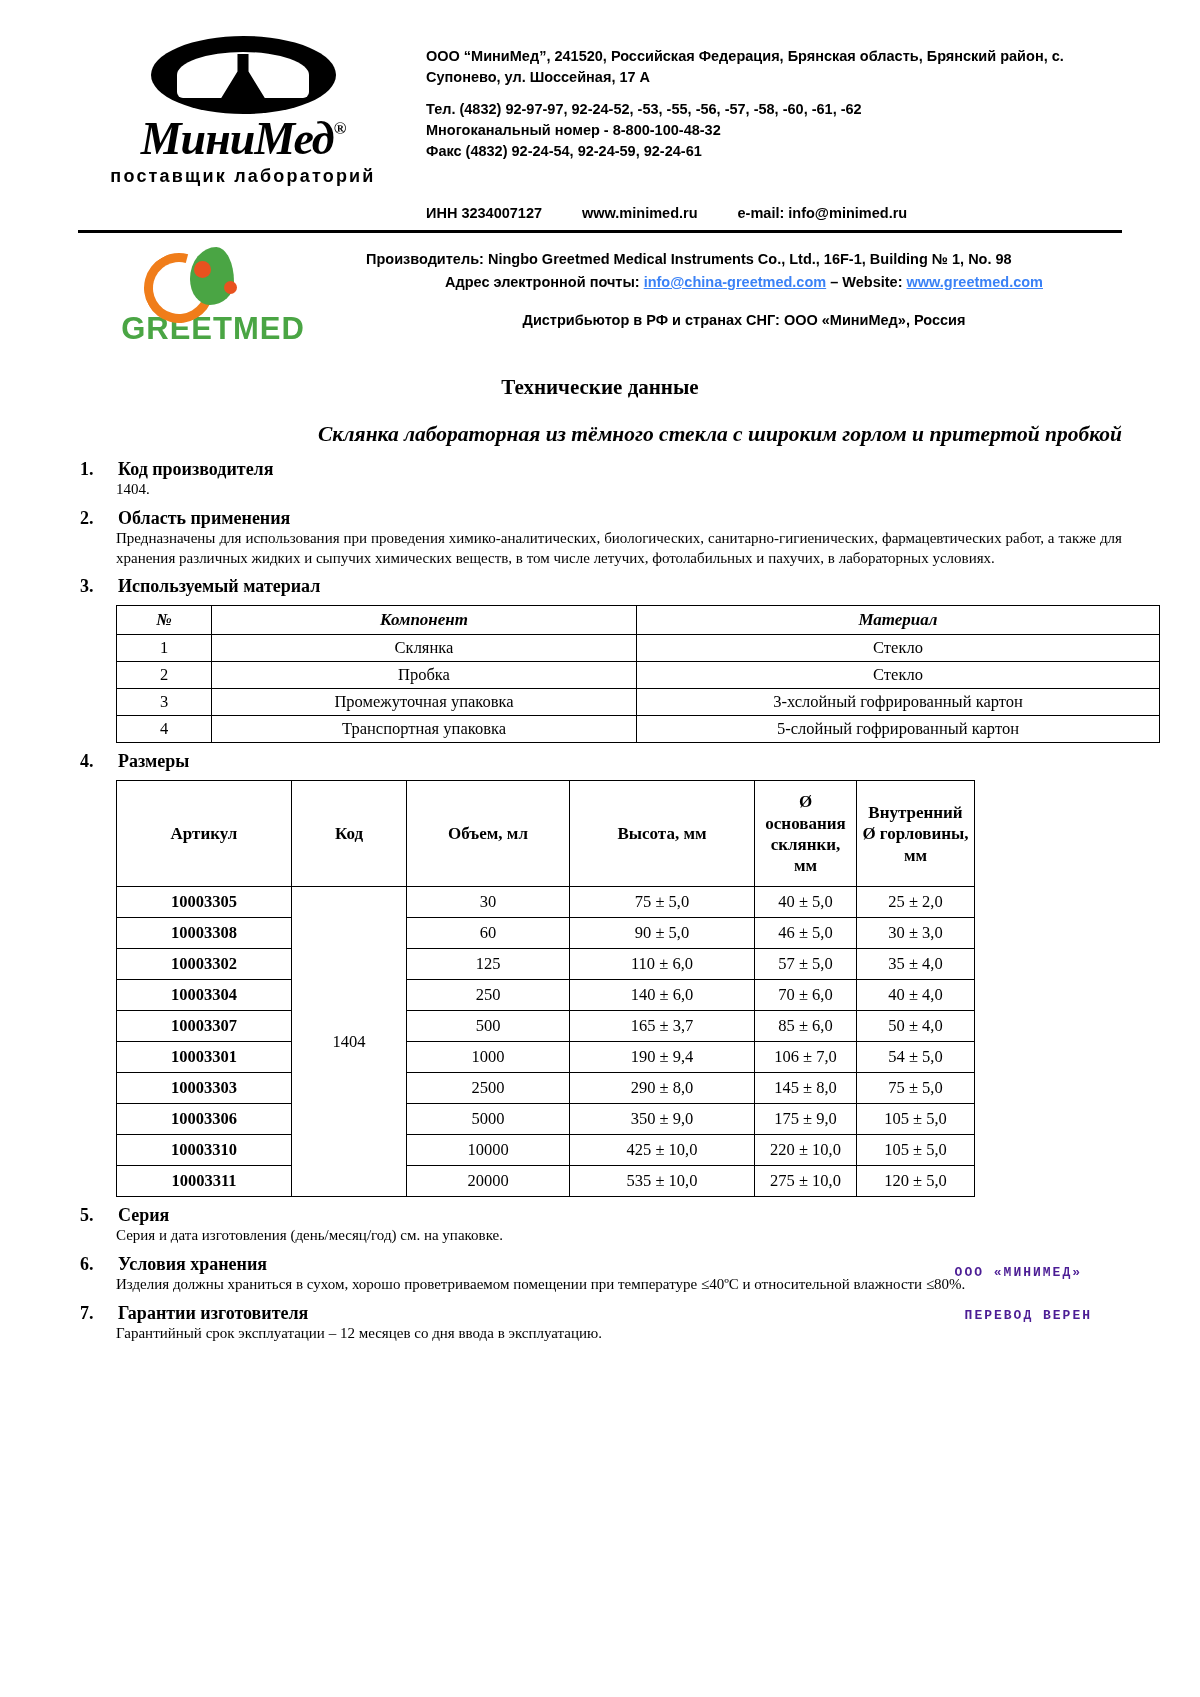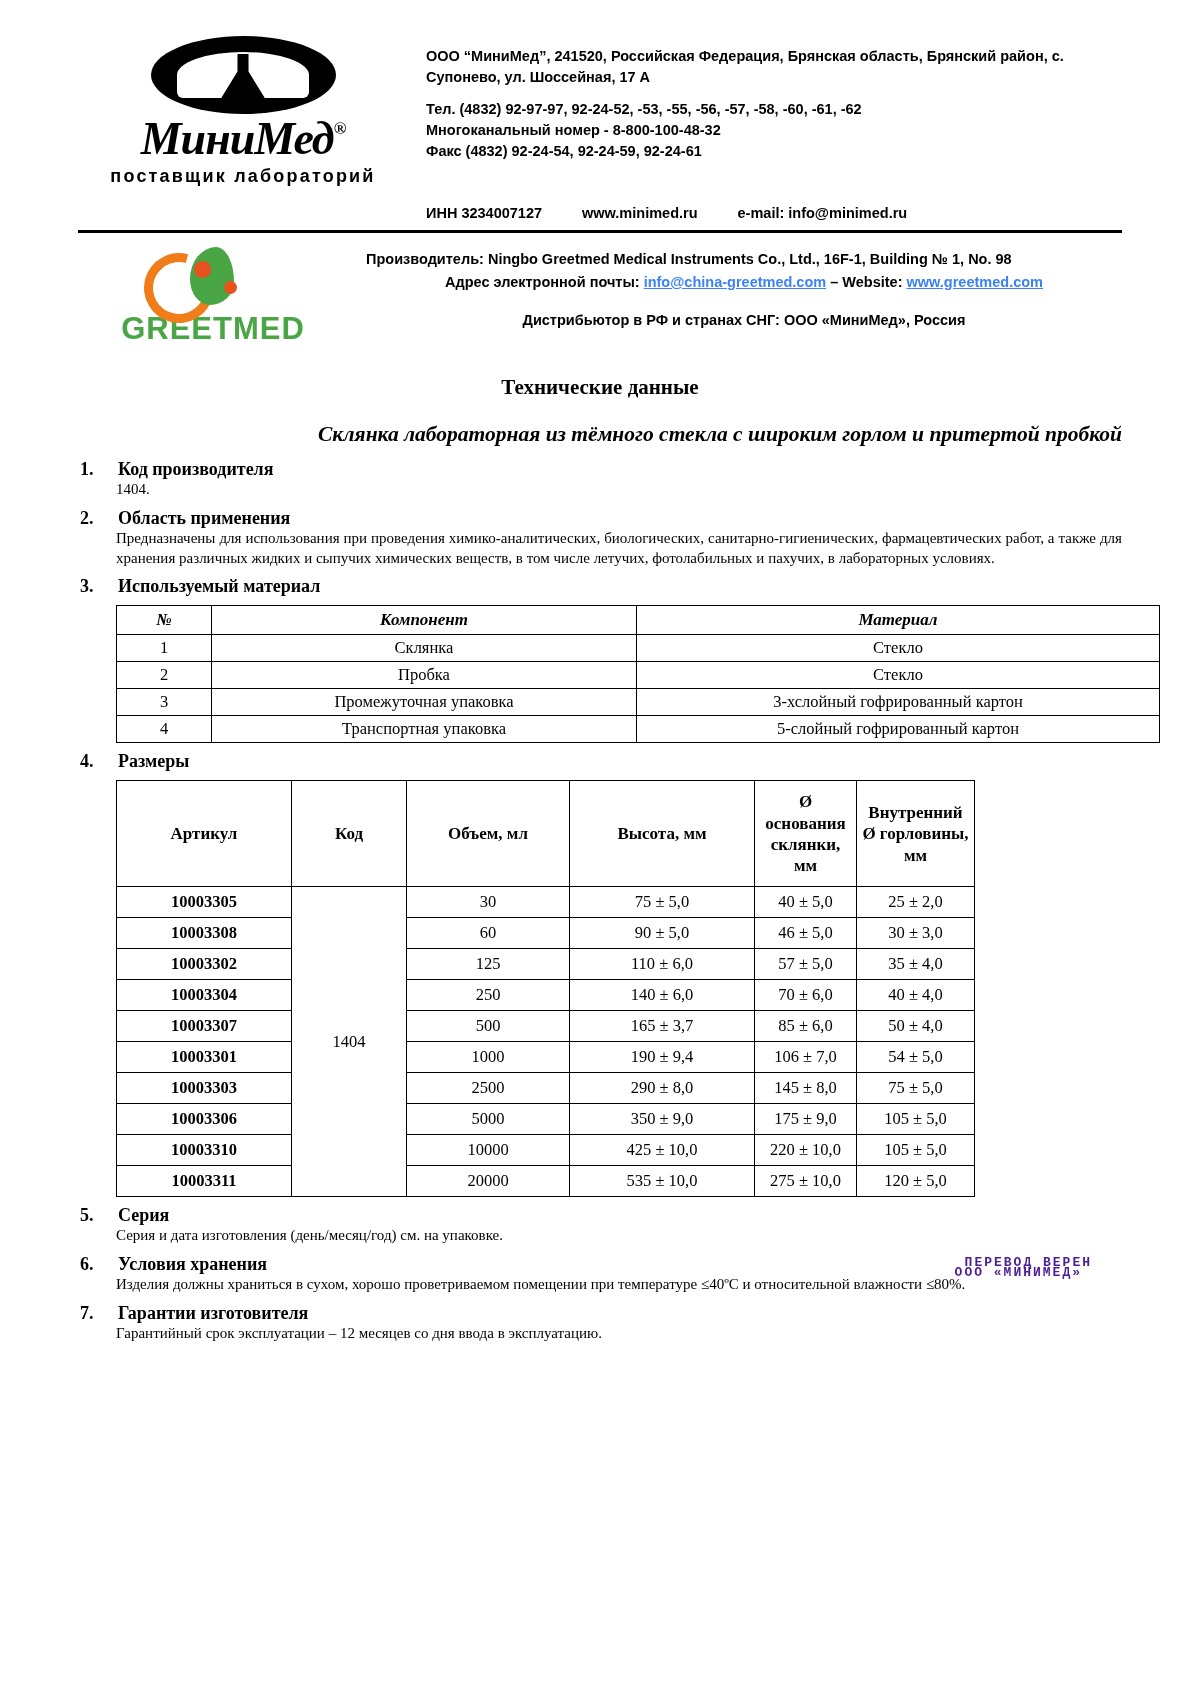--- a/index.html
+++ b/index.html
@@ -276,21 +276,21 @@
     position: absolute;
     right: 118px;
     color: #4c1d95;
     font-family: "Liberation Mono", monospace;
     font-weight: bold;
     font-size: 13px;
     letter-spacing: 2px;
     white-space: nowrap;
   }
   .stamp-1 { top: 1265px; }
-  .stamp-2 { top: 1255px; right: 108px; }
+  .stamp-2 { top: 1308px; right: 108px; }
 </style>
 </head>
 <body>
 
 <div class="page">
 
   <div class="letterhead">
     <div class="logo-minimed">
       <div class="mm-oval-wrap">
         <div class="mm-oval">

